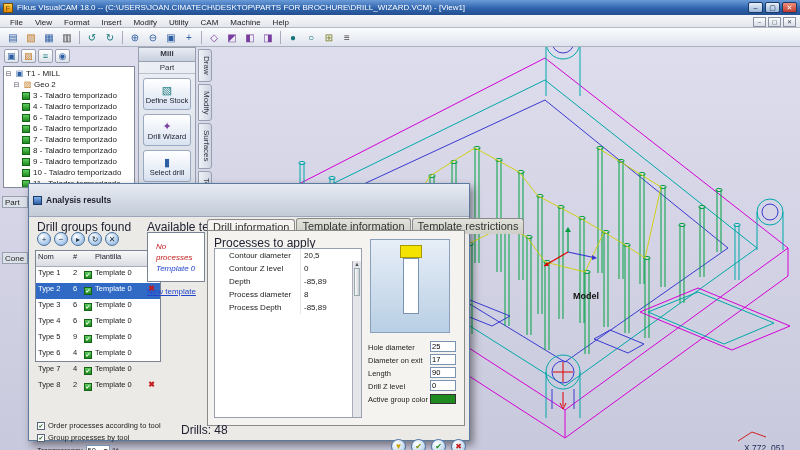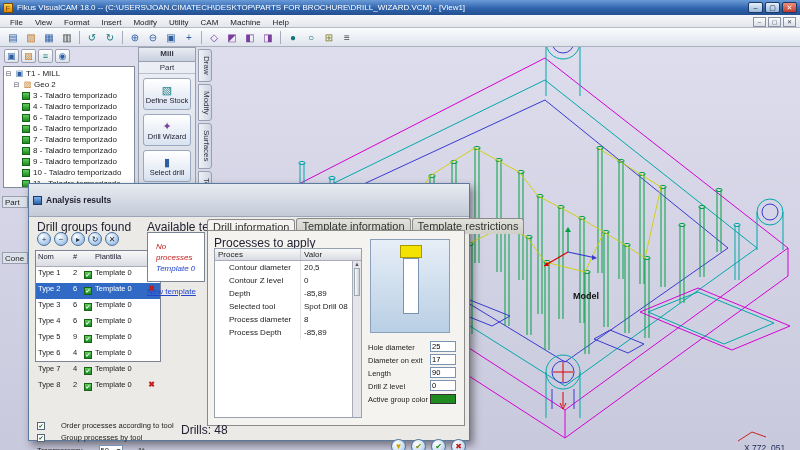--- a/index.html
+++ b/index.html
@@ -85,21 +85,21 @@
 .psb{position:absolute;right:0;top:12px;bottom:0;width:9px;background:#e4e6ea;border-left:1px solid #aab;font-size:6px;text-align:center;color:#556}
 .psb .thumb{margin:1px;height:28px;background:linear-gradient(90deg,#fdfdfd,#c8cdd6);border:1px solid #9aa}
 .preview{position:absolute;left:162px;top:8px;width:80px;height:94px;background:linear-gradient(#e7eef7,#b9cfe4);border:1px solid #8aa0bc}
 .holder{position:absolute;left:29px;top:5px;width:22px;height:13px;background:#f4e300;border:1px solid #a89a00}
 .bit{position:absolute;left:32px;top:18px;width:16px;height:56px;background:#fff;border:1px solid #7a93b3}
 .fields{position:absolute;left:160px;top:108px;width:88px}
 .frow{display:flex;align-items:flex-end;height:13px}
 .frow .fl{flex:1;font-size:7.5px;overflow:hidden;white-space:nowrap}
 .fin{width:26px;height:11px;border:1px solid #7a93b3;background:#fff;font-size:7.5px;font-family:"Liberation Sans",sans-serif;padding:0 1px}
 .swatch{width:26px;height:10px;background:#1f8a1f;border:1px solid #333}
-.cbrow{position:absolute;display:flex;align-items:center;gap:16px;font-size:7.5px}
+.cbrow{position:absolute;display:flex;align-items:center;gap:3px;font-size:7.5px}
 .cb{width:8px;height:8px;background:#fff;border:1px solid #567;color:#1a5c1a;font-size:6px;line-height:7px;text-align:center}
 .tsel{width:24px;height:11px;border:1px solid #7a93b3;background:#fff;display:flex;justify-content:space-between;align-items:center;padding:0 1px;font-size:7.5px}
 .fbtns{position:absolute;left:362px;top:222px;display:flex;gap:5px}
 .fb{width:15px;height:15px;border-radius:50%;border:1px solid #48719f;background:radial-gradient(circle at 35% 30%,#fff,#cfe0f2 55%,#9dbede);font-size:8px;line-height:14px;text-align:center}
 .g-yellow{color:#c8a000}.g-olive{color:#7a8a00}.g-green{color:#178a17}.g-red{color:#c41d1d}
 </style>
 </head>
 <body>
 
 <div class="window">
@@ -436,39 +436,31 @@
 
       <div class="tabs">
         <span class="tab active">Drill information</span>
         <span class="tab">Template information</span>
         <span class="tab">Template restrictions</span>
       </div>
 
       <div class="tcontent">
         <div class="lbl" style="left:6px;top:5px">Processes to apply</div>
         <div class="ptable">
-          <div class="ph">
-            <span class="pc1">Proces</span>
-            <span class="pc2">Valor</span>
-          </div>
           <div class="prow">
               <span class="pl">Contour diameter</span>
               <span class="pv">20,5</span>
             </div>
           <div class="prow">
               <span class="pl">Contour Z level</span>
               <span class="pv">0</span>
             </div>
           <div class="prow">
               <span class="pl">Depth</span>
               <span class="pv">-85,89</span>
-            </div>
-          <div class="prow">
-              <span class="pl">Selected tool</span>
-              <span class="pv">Spot Drill 08</span>
             </div>
           <div class="prow">
               <span class="pl">Process diameter</span>
               <span class="pv">8</span>
             </div>
           <div class="prow">
               <span class="pl">Process Depth</span>
               <span class="pv">-85,89</span>
             </div>
           <div class="psb"><span>▲</span><div class="thumb"></div></div>

